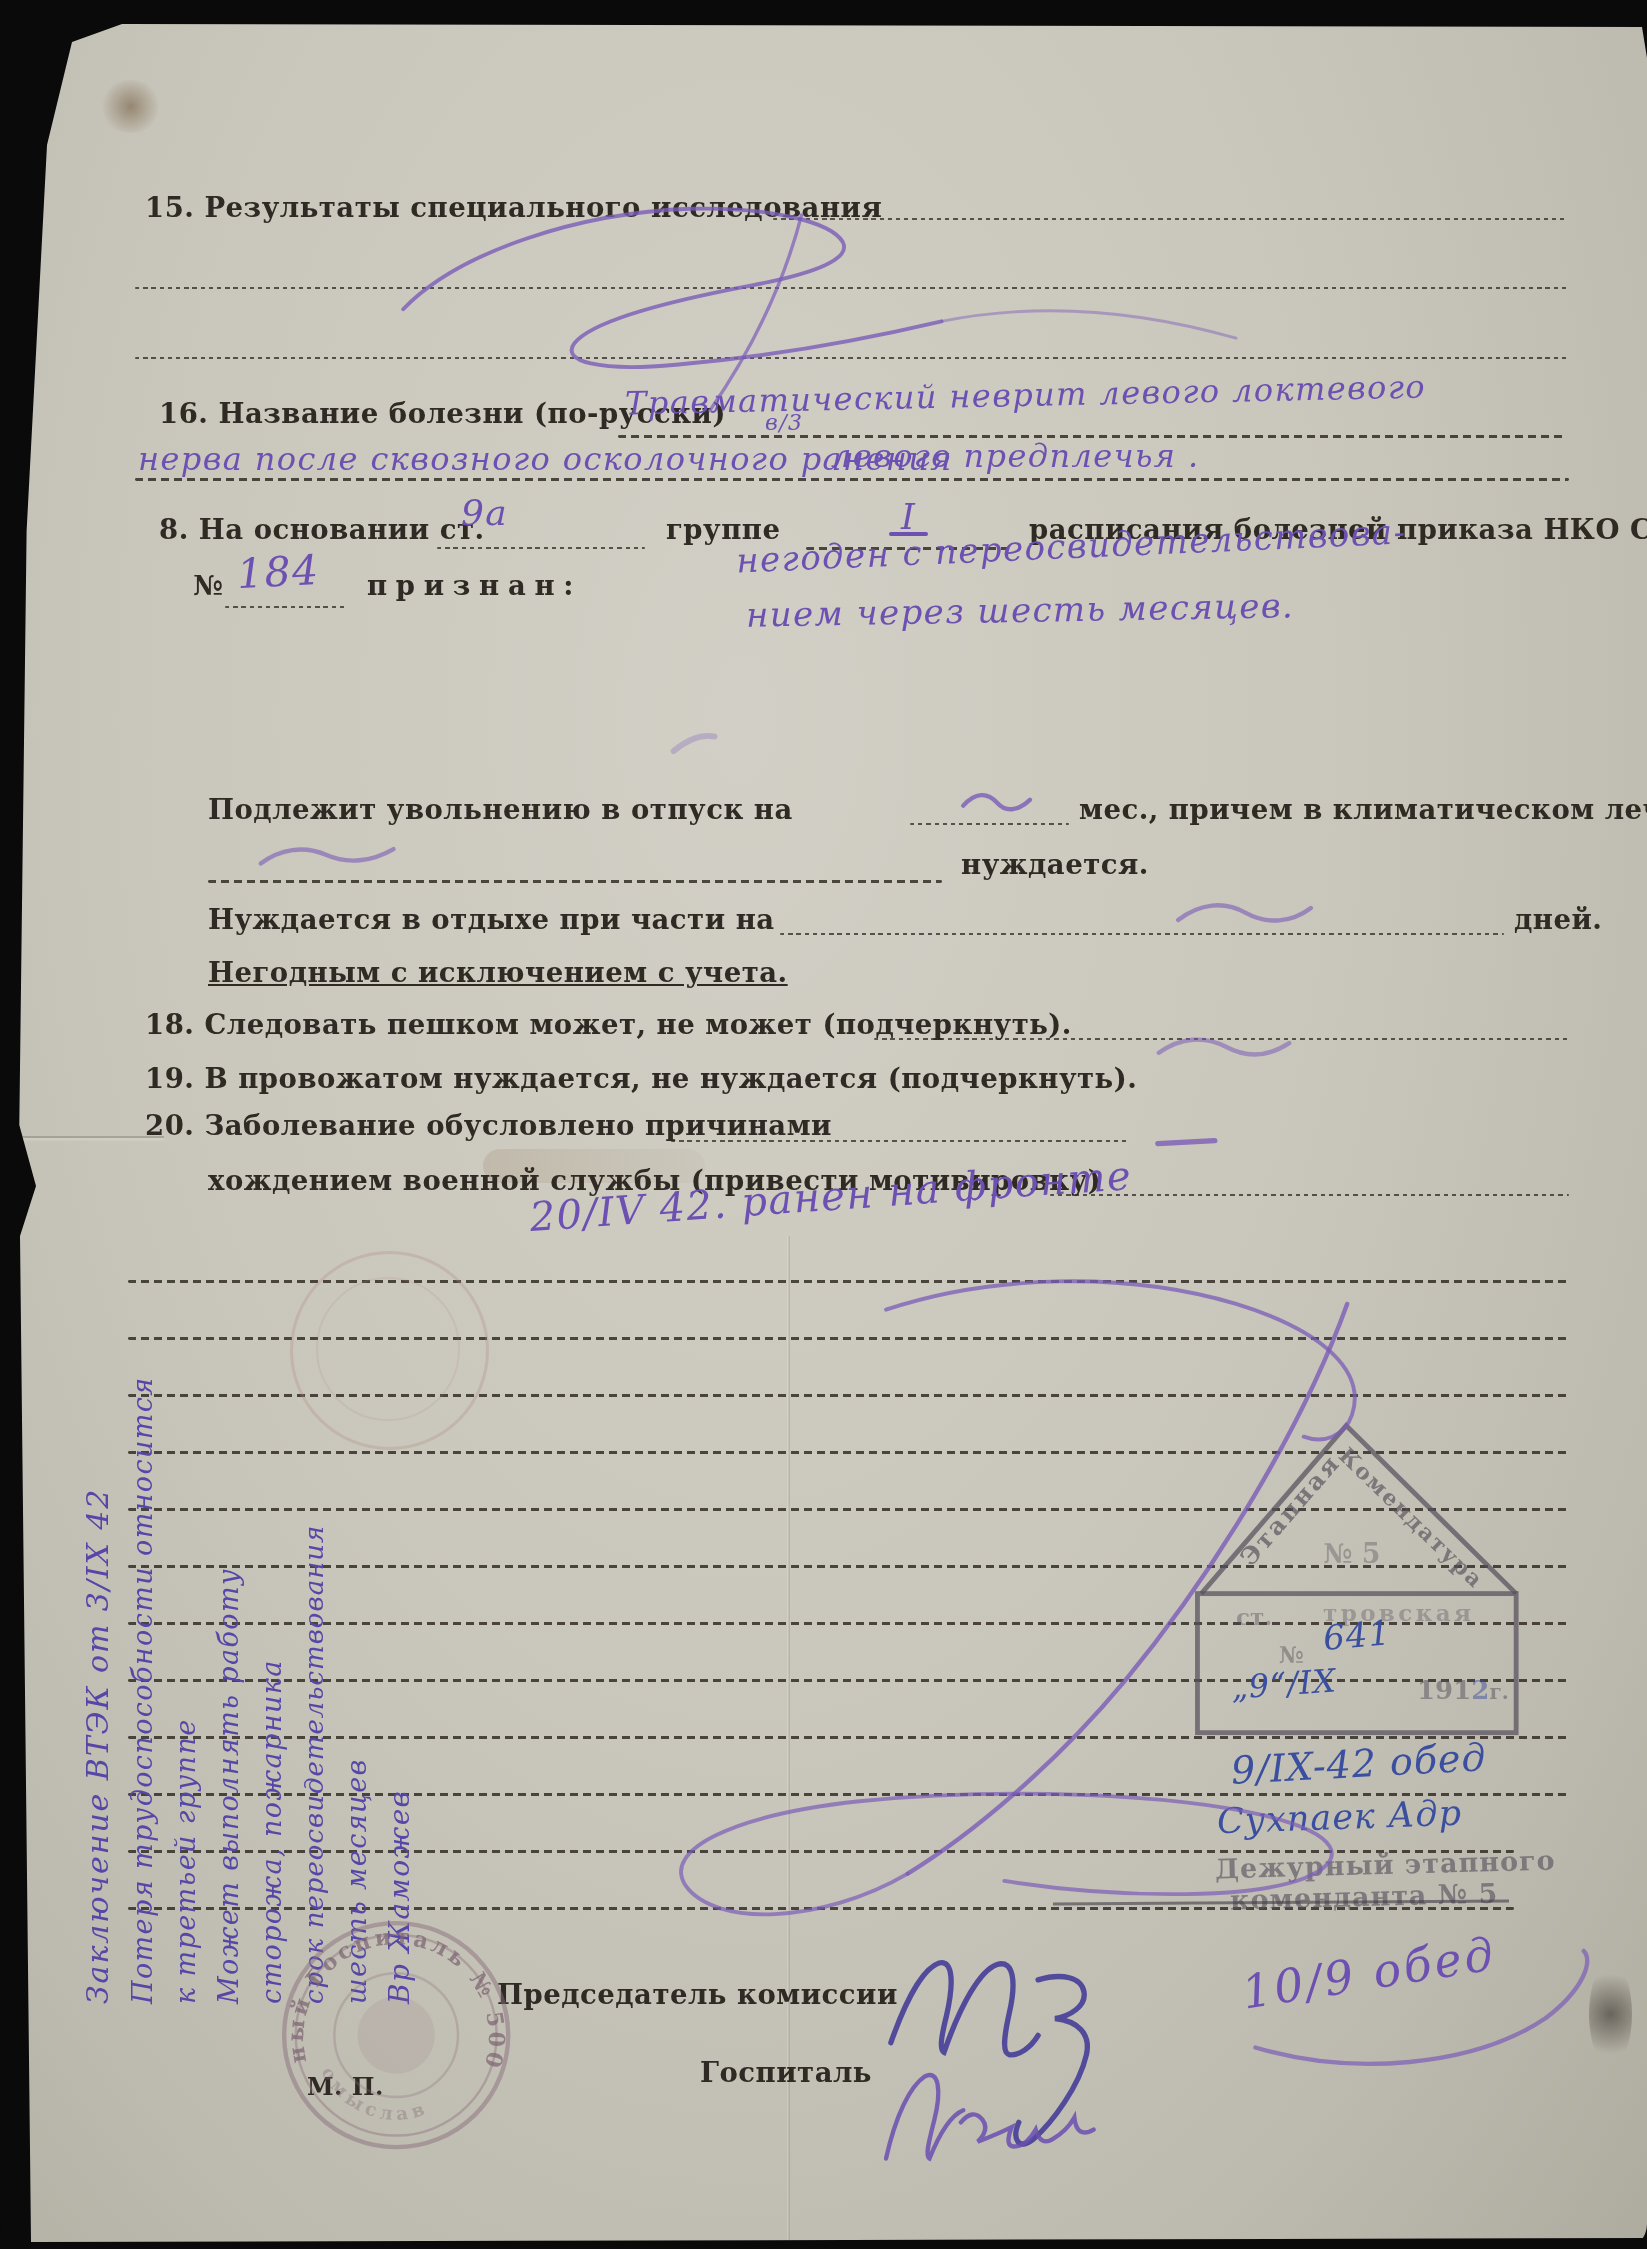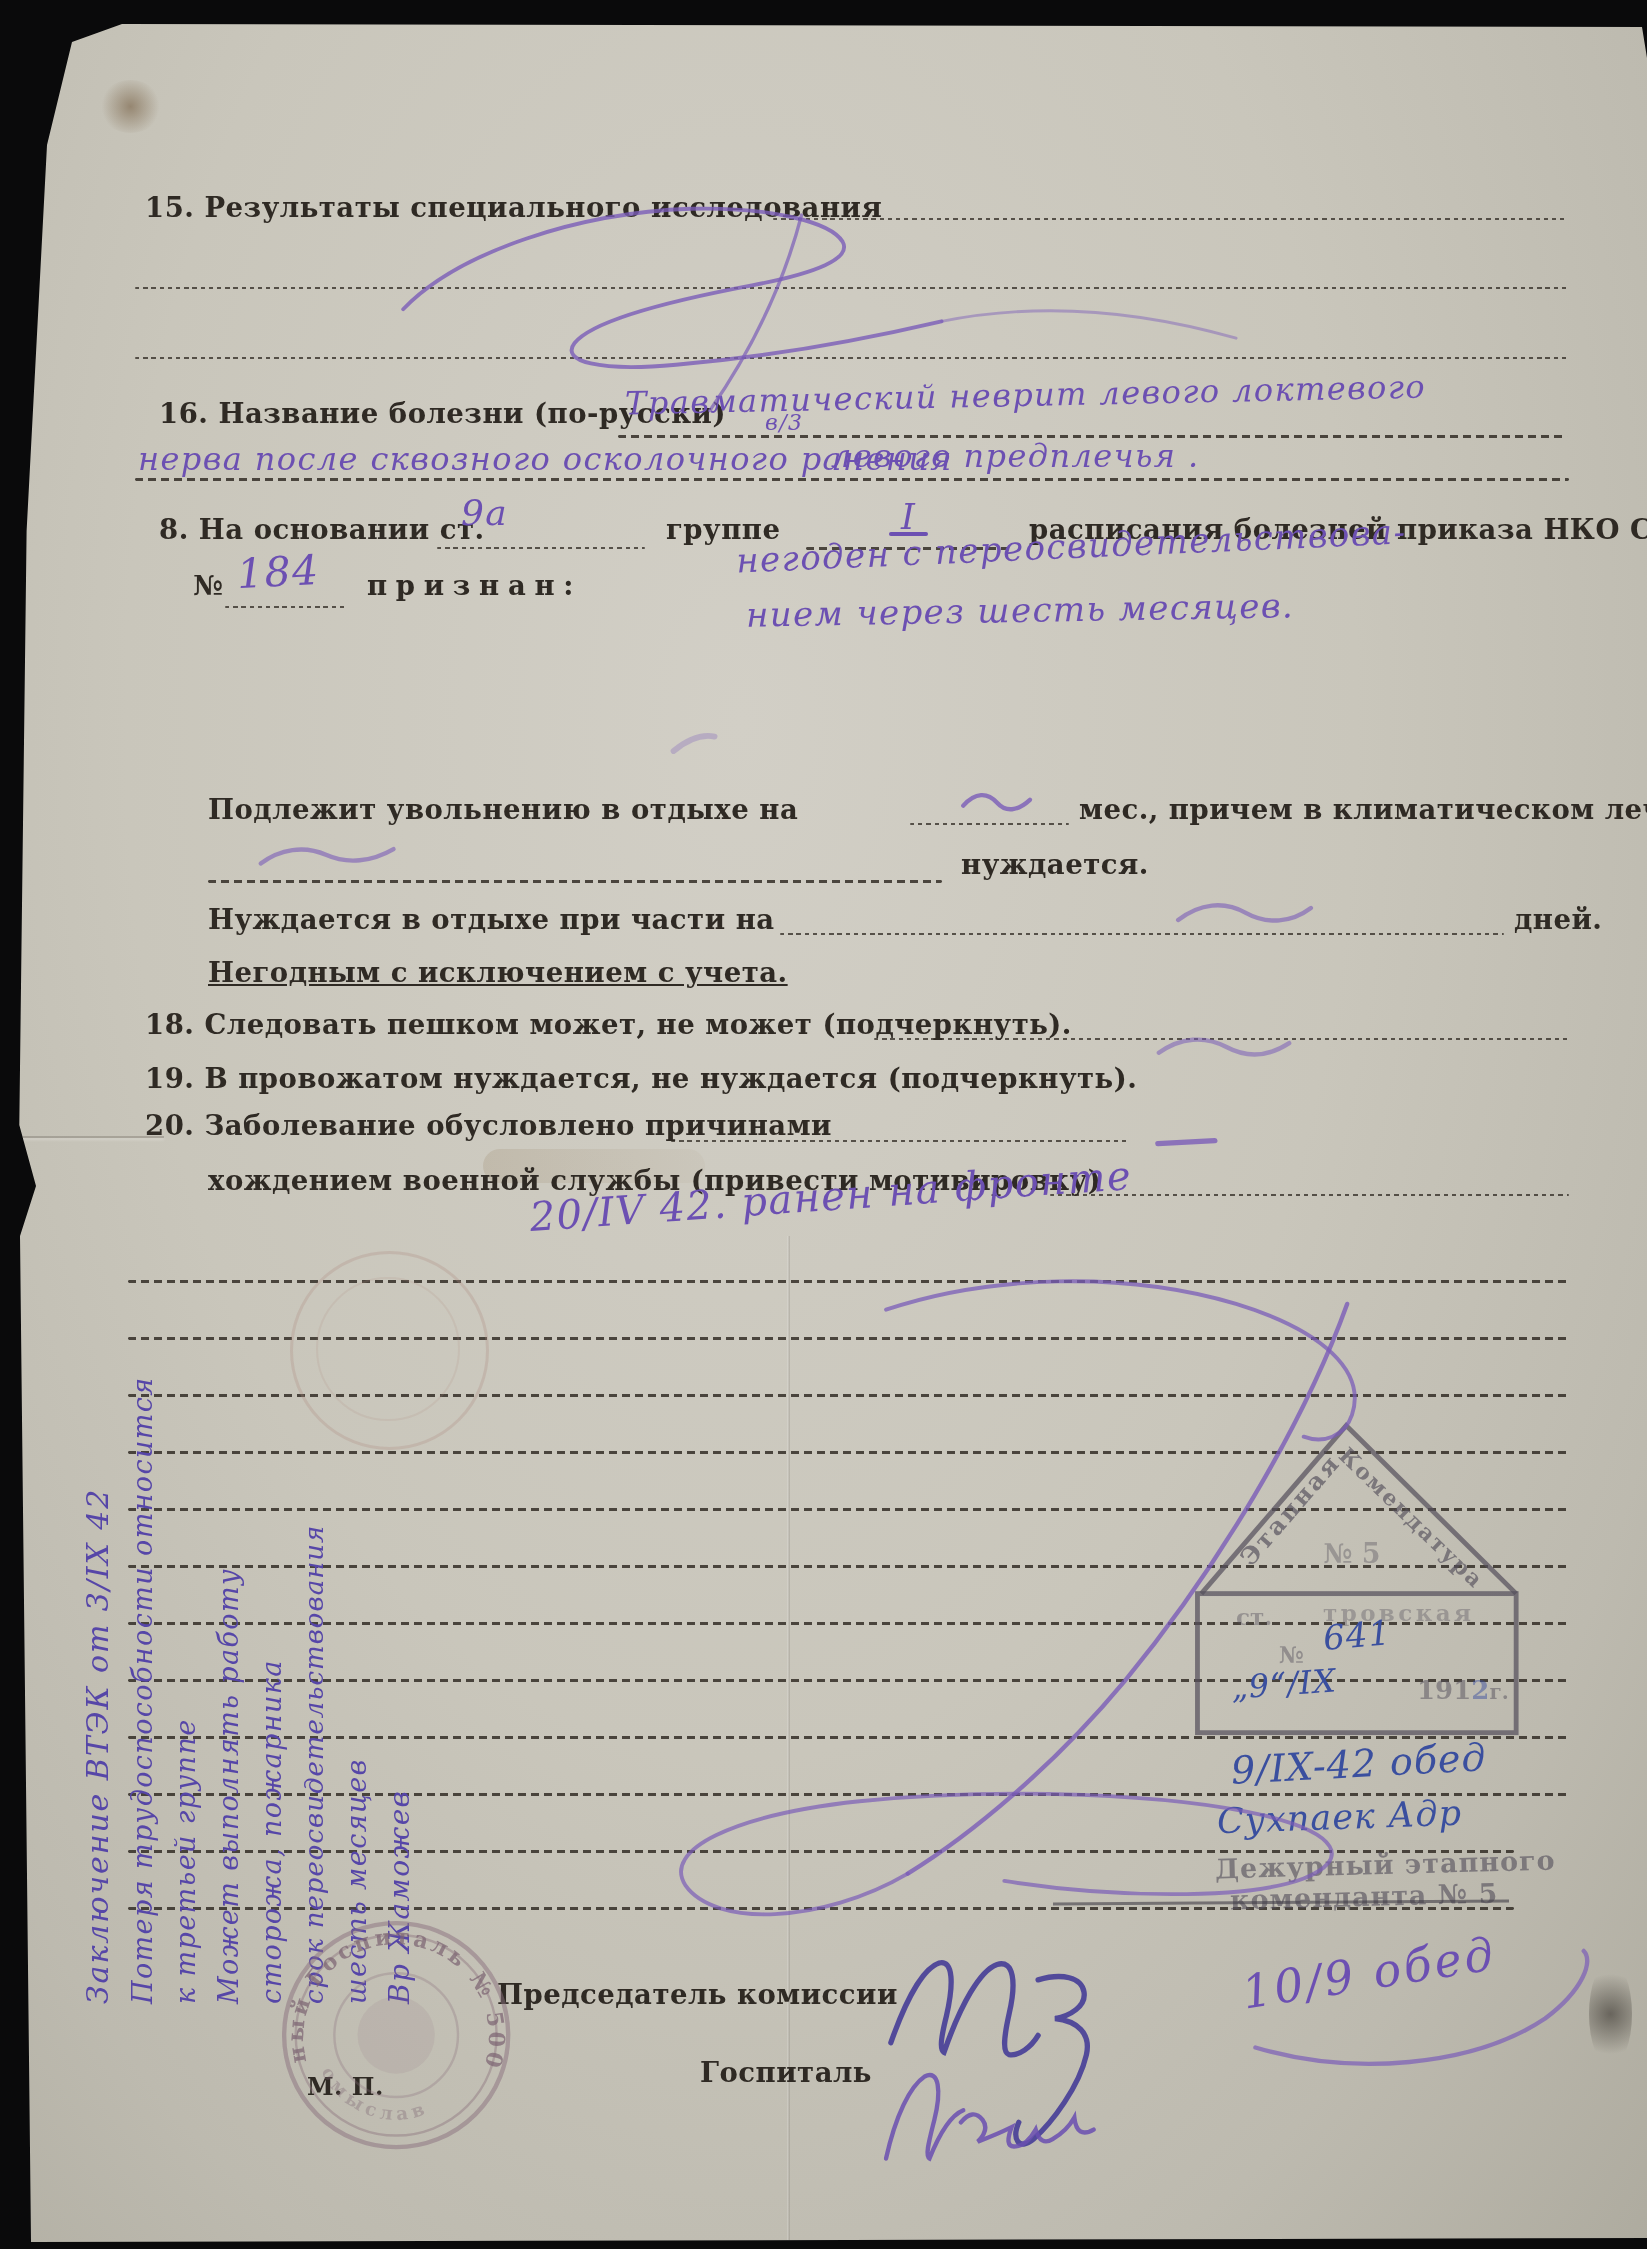--- a/index.html
+++ b/index.html
@@ -1,17 +1,17 @@
 <!DOCTYPE html>
 <html style="font-size:7.7px"><head>
 <meta charset="utf-8">
 <style>
   html,body{margin:0;padding:0;background:#0a0a0b;}
   #photo{position:relative;width:1647px;height:2250px;background:#0a0a0b;overflow:hidden;
-         font-family:"DejaVu Serif","Liberation Serif",serif;}
+         font-family:"DejaVu Serif","Liberation Serif",serif;border-radius:26px;}
   #paper{position:absolute;left:0;top:0;width:1647px;height:2250px;
          clip-path:polygon(72px 42px,122px 24px,1642px 27px,1647px 58px,1647px 2238px,31px 2242px,20px 1236px,36px 1186px,19.3px 1125px,26.6px 531px,47px 145px);
          background:radial-gradient(ellipse at 45% 32%,#d2cfc6 0%,#c9c6bb 48%,#bdbaaf 78%,#aeab9f 100%);}
   .p{position:absolute;color:#2f2a24;font-weight:700;letter-spacing:0.5px;white-space:nowrap;}
   .sz{font-size:27.5px;}
   .rule{position:absolute;height:2.9px;background:repeating-linear-gradient(90deg,rgba(45,39,32,.82) 0 7.7px,rgba(45,39,32,0) 7.7px 13px);border-radius:1.4px;}
   .rule.fine{height:2.4px;background:repeating-linear-gradient(90deg,rgba(45,39,32,.75) 0 4.3px,rgba(45,39,32,0) 4.3px 8.2px);}
   .hw{position:absolute;color:#6c50b2;font-style:italic;white-space:nowrap;letter-spacing:1.4px;
       font-family:"DejaVu Serif","Liberation Serif",serif;}
   .hb{position:absolute;color:#3a4f9f;font-style:italic;white-space:nowrap;letter-spacing:1px;}
@@ -57,21 +57,21 @@
     <div class="rule" style="left:806px;top:547px;width:208px;"></div>
     <div class="p sz" style="left:1029px;top:513px;"><span>расписания болезней приказа НКО СССР 194</span> </div>
 
     <div class="p sz" style="left:193px;top:569px;">№</div>
     <div class="hw" style="left:237px;top:548px;font-size:41px;transform:rotate(-3deg);">184</div>
     <div class="rule fine" style="left:225px;top:606px;width:123px;"></div>
     <div class="p sz" style="left:367px;top:569px;letter-spacing:8.7px;">признан:</div>
     <div class="hw" style="left:736px;top:526px;font-size:34px;transform:rotate(-2.5deg);">негоден с переосвидетельствова-</div>
     <div class="hw" style="left:746px;top:590px;font-size:34px;transform:rotate(-1deg);">нием через шесть месяцев.</div>
 
-    <div class="p sz" style="left:208px;top:793px;">Подлежит увольнению в отдыхе на</div>
+    <div class="p sz" style="left:208px;top:793px;">Подлежит увольнению в отпуск на</div>
     <div class="rule fine" style="left:910px;top:823px;width:159px;"></div>
     <div class="p sz" style="left:1079px;top:793px;">мес., причем в климатическом лечении</div>
     <div class="rule" style="left:208px;top:880px;width:734px;"></div>
     <div class="p sz" style="left:961px;top:848px;">нуждается.</div>
 
     <div class="p sz" style="left:208px;top:903px;">Нуждается в отдыхе при части на</div>
     <div class="rule fine" style="left:780px;top:933px;width:724px;"></div>
     <div class="p sz" style="left:1514px;top:903px;">дней.</div>
 
     <div class="p sz" style="left:208px;top:956px;text-decoration:underline;">Негодным с исключением с учета.</div>

